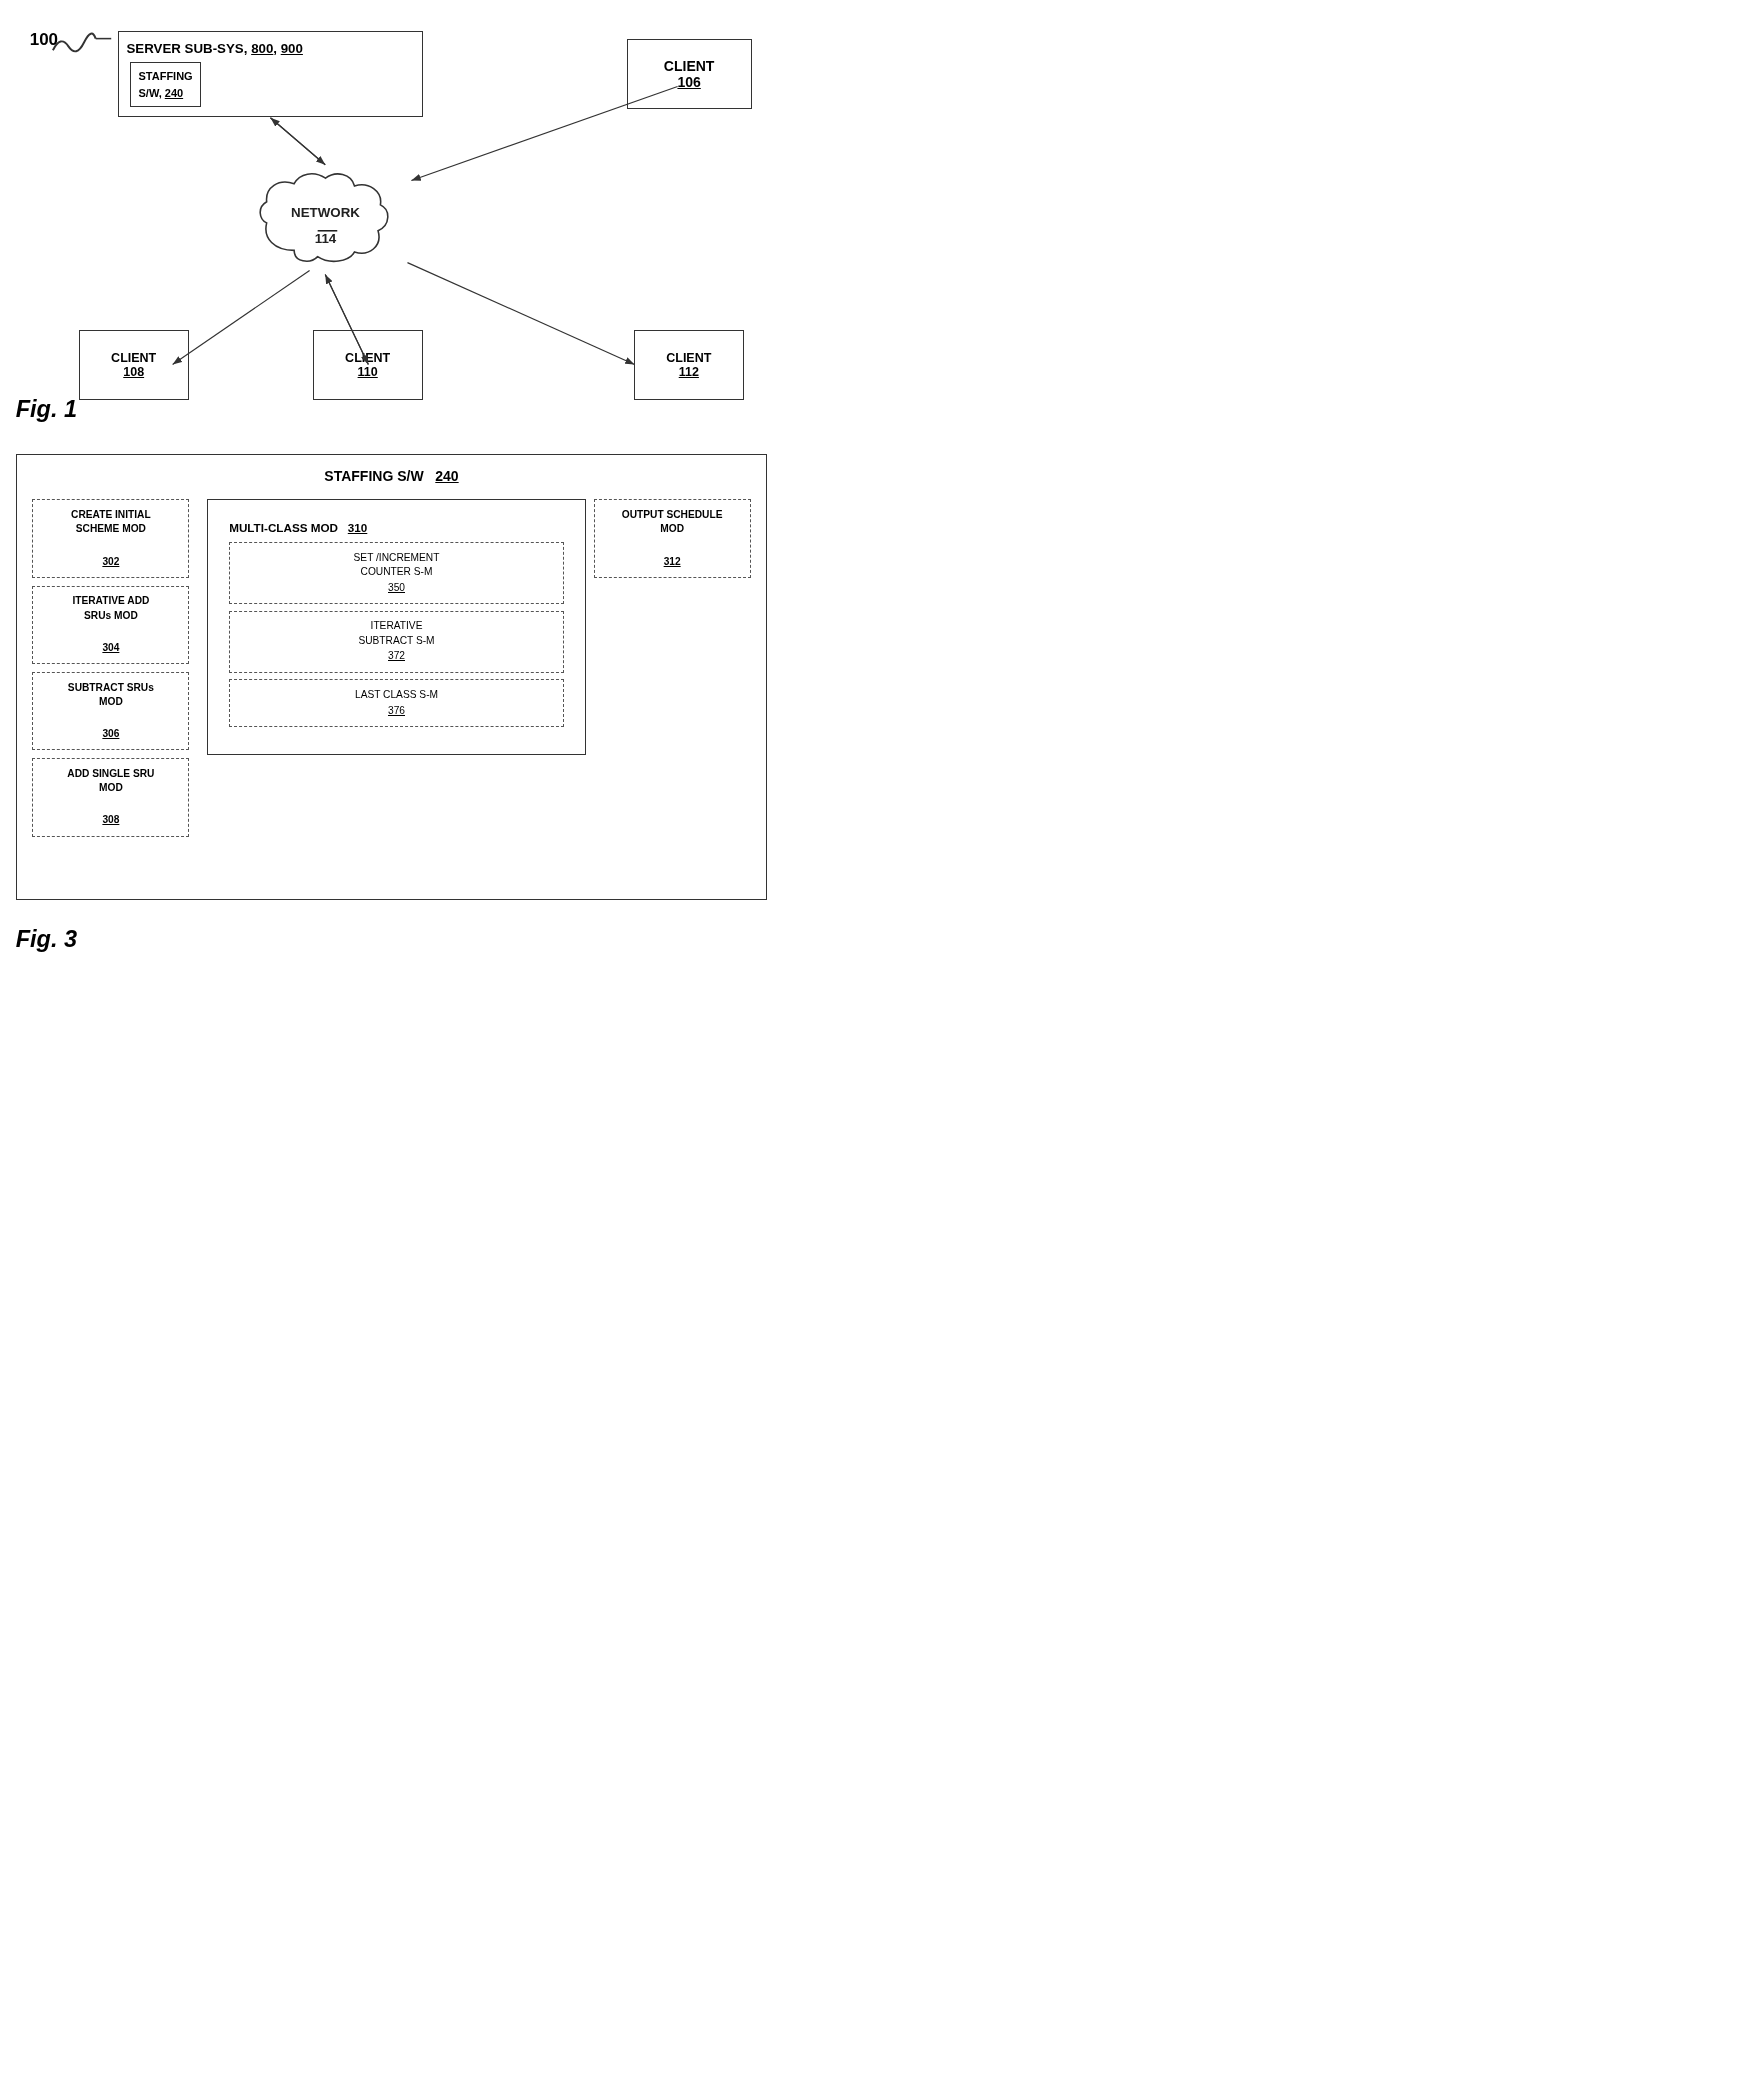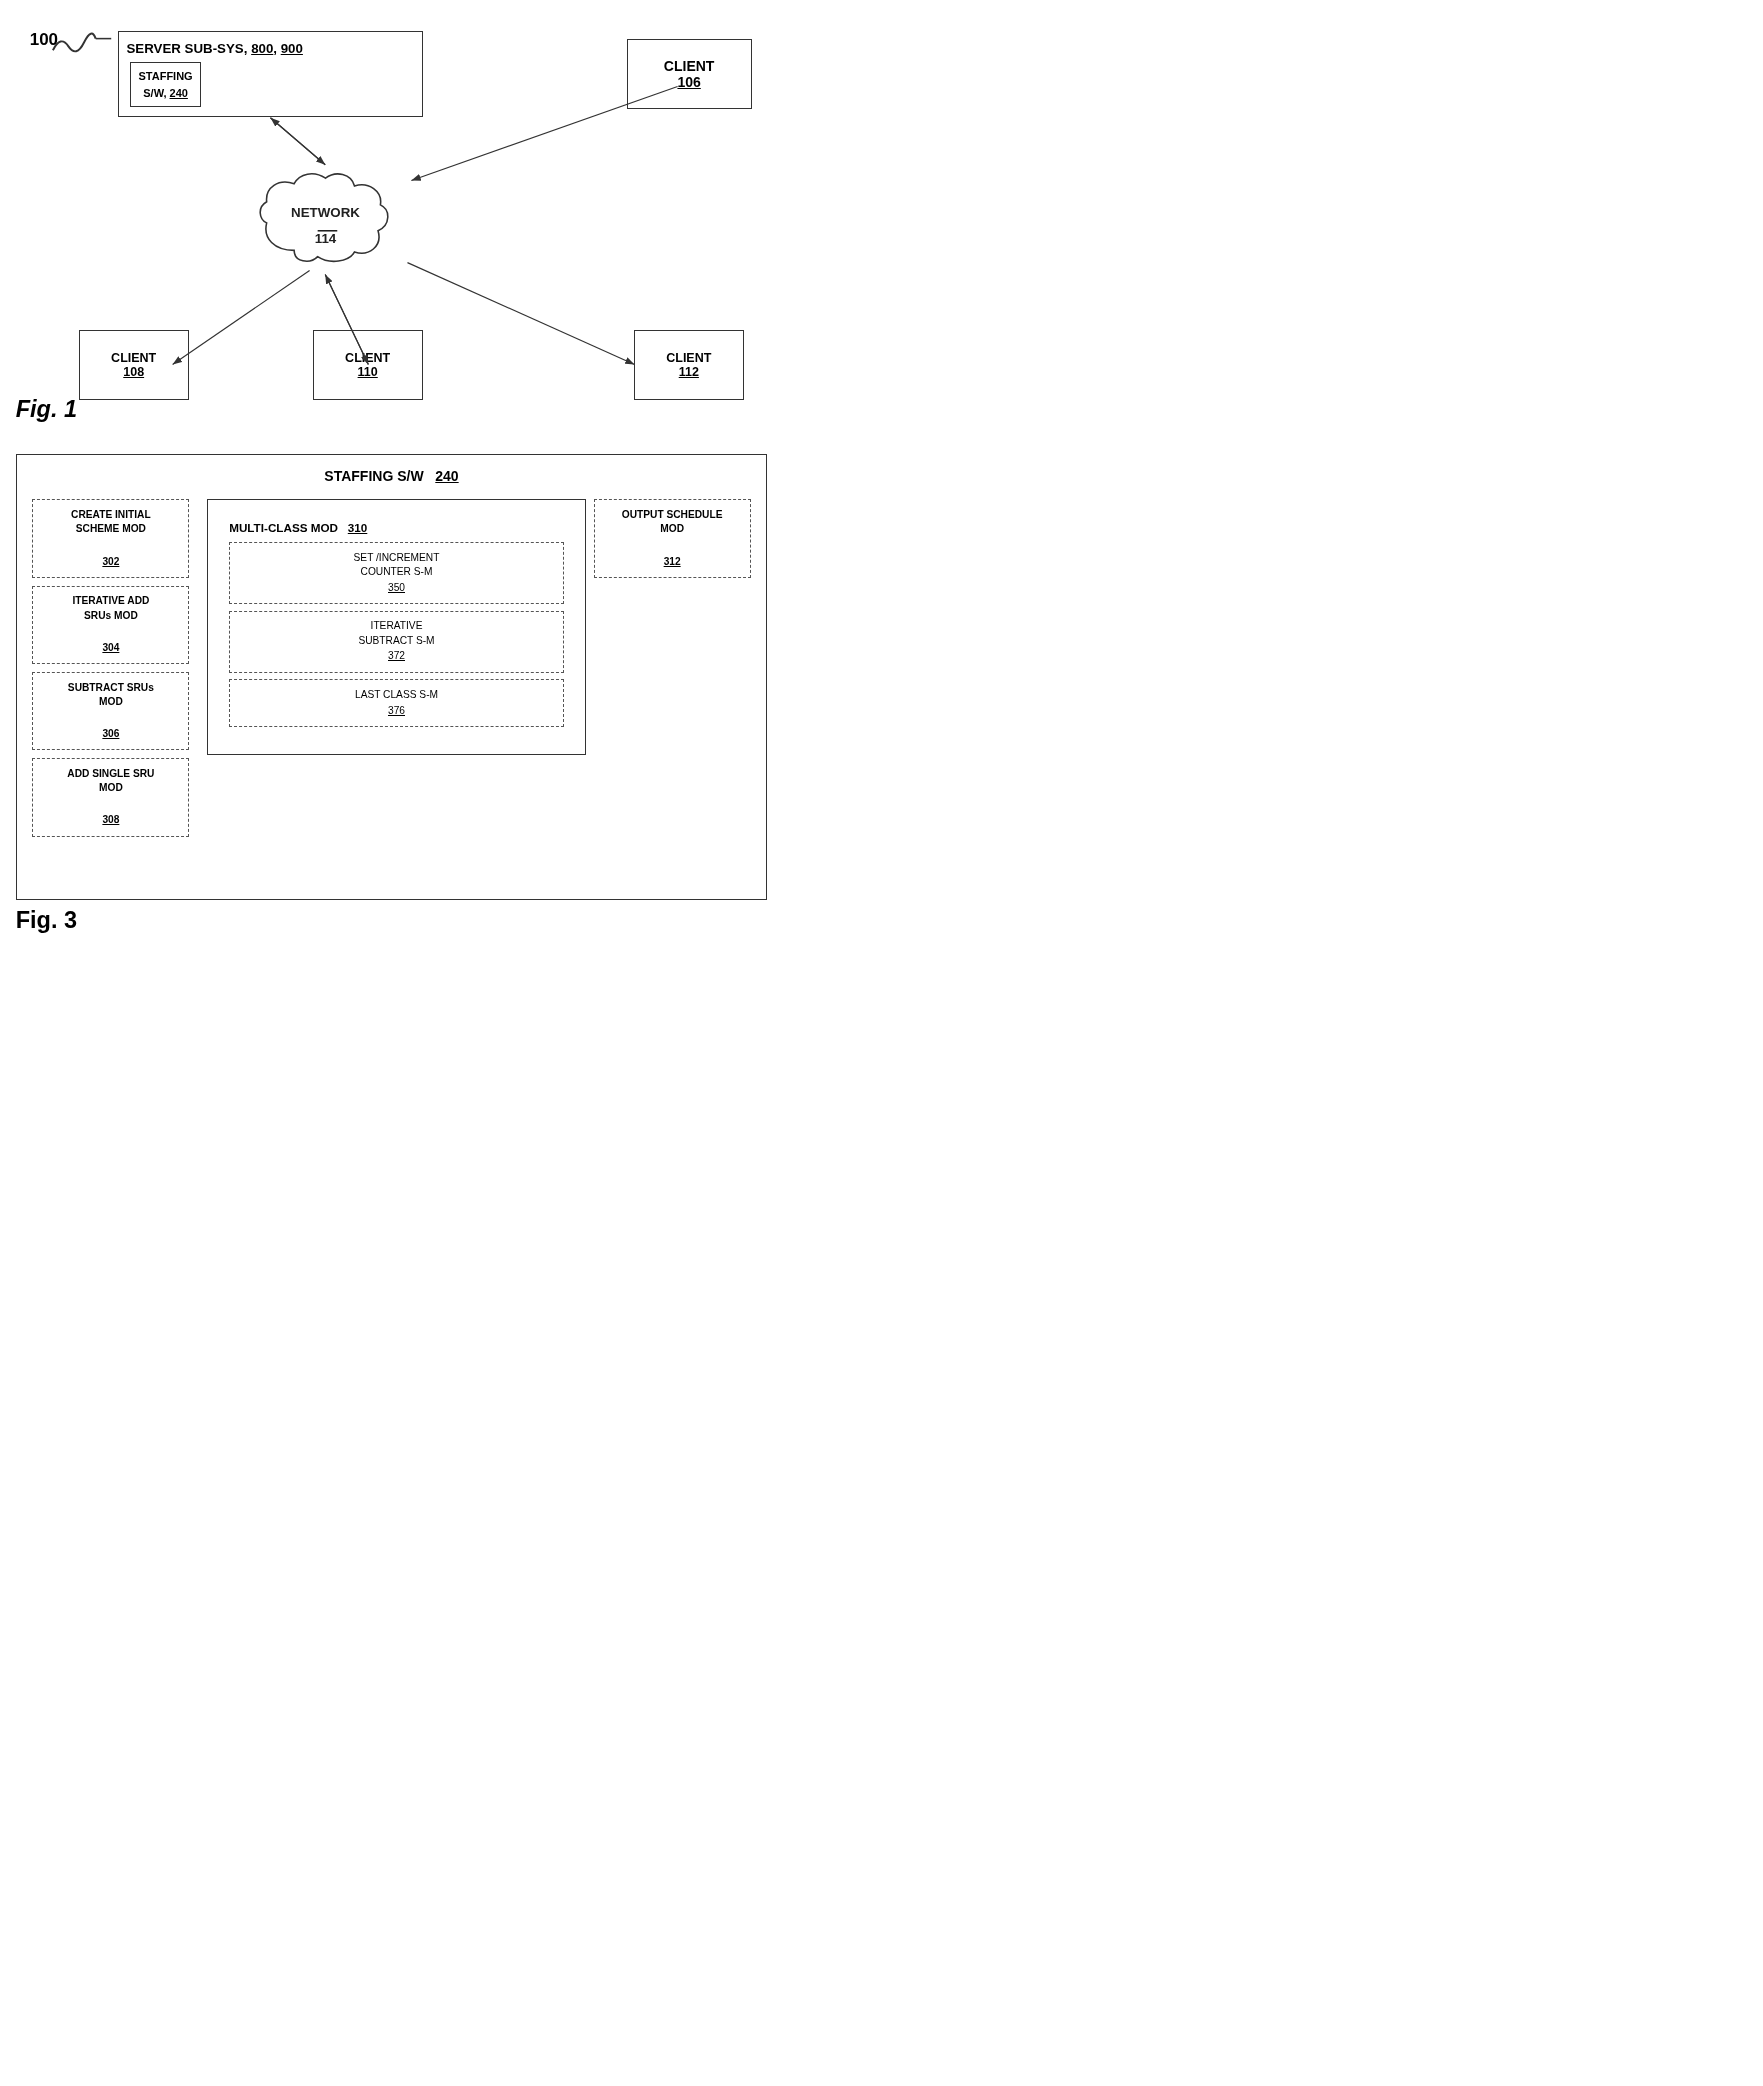--- a/index.html
+++ b/index.html
@@ -202,22 +202,23 @@
     }
 
     .sub-mod-box .underline {
       text-decoration: underline;
       display: block;
       margin-top: 1.6px;
     }
 
     .fig3-label {
       font-size: 23.5px;
-      font-weight: bold;
-      margin-top: 7px;
+      font-style: italic;
+      font-weight: bold;
+      margin-top: 26px;
     }
 
     
     .ref100 {
       position: absolute;
       top: 14px;
       left: 14px;
       font-size: 17px;
       font-weight: bold;
     }
@@ -242,21 +243,21 @@
   </div>
 
   <div class="box server-box" style="top:15.7px; left:102px; width:305px; height:86px;">
     <div style="position:absolute; top:7.8px; left:7.8px; font-size:13.3px; font-weight:bold; text-align:left; line-height:1.4;">
       <span>SERVER SUB-SYS,</span>
       <span>
         <span style="text-decoration:underline;">800</span>, <span style="text-decoration:underline;">900</span>
       </span>
     </div>
 
-    <div style="position:absolute; top:30px; left:11px; border:1.6px solid #333; background:#fff; padding:4.7px 7.8px; font-weight:bold; font-size:11px; text-align:center; line-height:1.5;">
+    <div style="position:absolute; top:30px; left:11px; border:1.6px solid #333; background:#fff; padding:4.7px 7.8px; font-weight:bold; font-size:11px; text-align:left; line-height:1.5;">
       <span>STAFFING</span><br>
       <span>S/W, <span style="text-decoration:underline;">240</span></span>
     </div>
   </div>
 
   <div class="box client106-box">
     <span>CLIENT</span>
     <span class="underline">106</span>
   </div>
 

